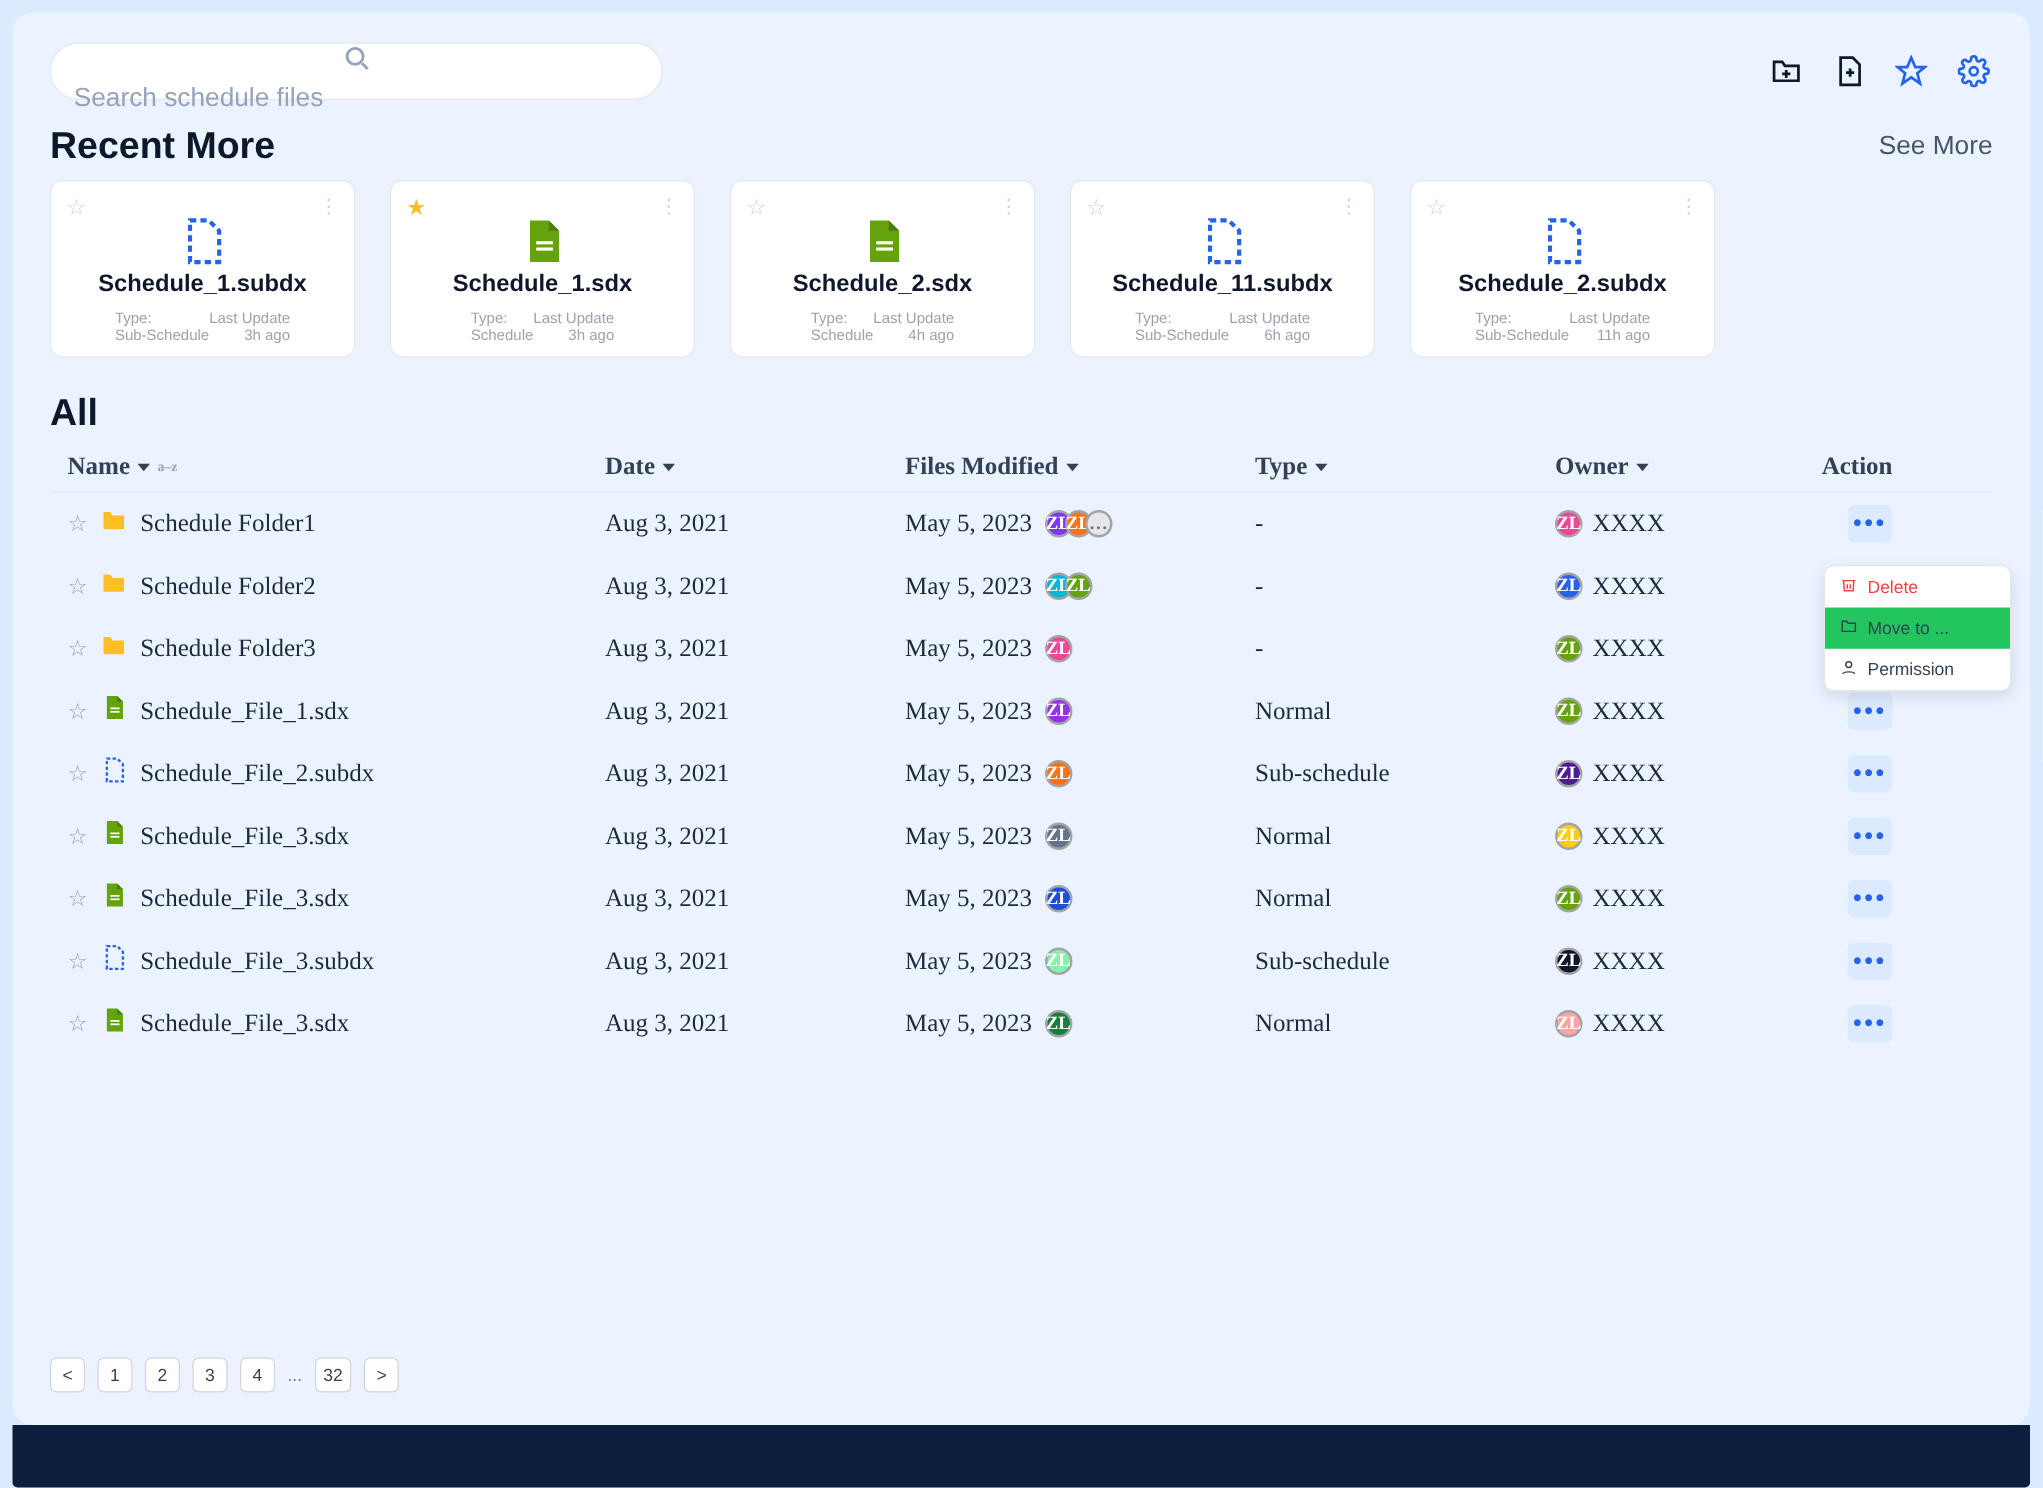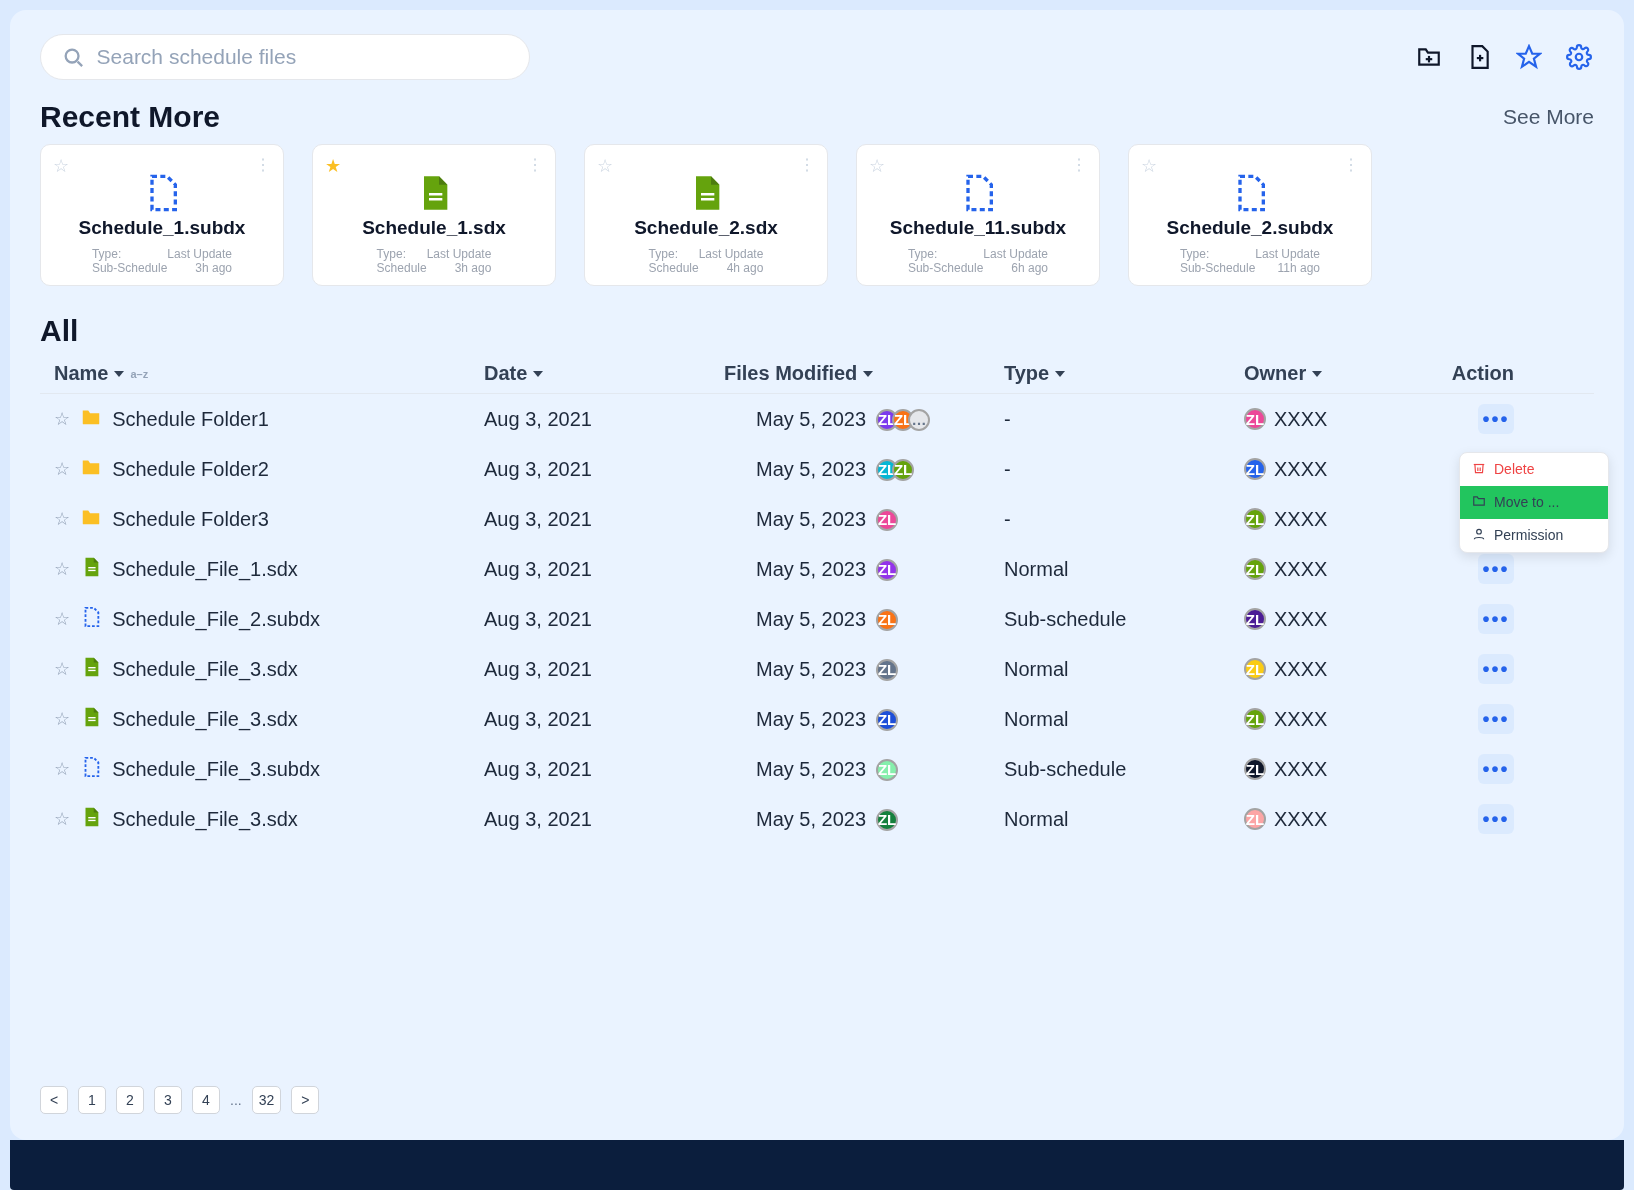--- a/index.html
+++ b/index.html
@@ -27,20 +27,21 @@
 .search-box {
   display: flex;
   align-items: center;
   width: 490px;
   height: 46px;
   background: #fff;
   border: 1px solid #e5e7eb;
   border-radius: 999px;
   padding: 0 18px;
   gap: 10px;
+  flex-direction: column;
 }
 .search-box input {
   border: none;
   outline: none;
   width: 100%;
   font-size: 21px;
   color: #94a3b8;
   background: transparent;
 }
 .search-box input::placeholder { color: #94a3b8; }
@@ -64,27 +65,27 @@
   position: relative;
 }
 .card-top { display: flex; align-items: flex-start; justify-content: space-between; }
 .card-star { color: #cbd5e1; font-size: 18px; cursor:pointer; }
 .card-star.on { color: #fbbf24; }
 .card-kebab { color: #cbd5e1; cursor:pointer; }
 .card-icon { display:flex; justify-content:center; margin: -4px 0 4px; }
 .card-name { text-align:center; font-weight:700; font-size: 19px; color:#0f172a; }
 .card-footer { display:flex; justify-content:center; font-size:12px; color:#9ca3af; margin-top:8px; }
 .table { width:100%; }
-.thead, .trow { display:grid; grid-template-columns: 430px 240px 280px 240px 200px 70px; align-items:center; }
+.thead, .trow { display:grid; grid-template-columns: 430px 240px 280px 240px 200px 70px; align-items:center;font-family:Liberation Serif, serif; }
 .thead { border-bottom: 1px solid #e2e8f0; padding: 8px 14px; color:#334155; font-size:20px; font-weight:600; }
 .thead .tcell { display:flex; align-items:center; gap:6px; cursor:pointer; }
 .trow { padding: 10px 14px; font-size:20px; color:#1e293b; }
 .name-cell { display:flex; align-items:center; gap:10px; }
 .star-outline { color:#94a3b8; cursor:pointer; font-size:18px; }
-.modified-cell { display:flex; align-items:flex-end; gap:10px;margin-left:32px; }
+.modified-cell { display:flex; align-items:center; gap:10px; }
 .avatars { display:flex; }
 .avatar-chip { width:22px; height:22px; border-radius:50%; margin-left:-6px; border:2px solid #a3a3a3; display:flex; align-items:center; justify-content:center; font-size:15px; color:#fff; font-weight:700; }
 .owner-cell { display:flex; align-items:center; gap:8px; }
 .action-cell { display:flex; justify-content:flex-end; }
 .action-btn { background:#dbeafe; border-radius:6px; width:36px; height:30px; display:flex; align-items:center; justify-content:center; cursor:pointer; color:#2563eb; font-weight:700; letter-spacing:2px; }
 .context-menu {
   position:absolute; top: 442px; right: 15px;
   background:#fff; border:1px solid #e5e7eb; border-radius:8px;
   box-shadow:0 4px 12px rgba(0,0,0,0.1);
   width:150px; font-size:14px; z-index:10;

